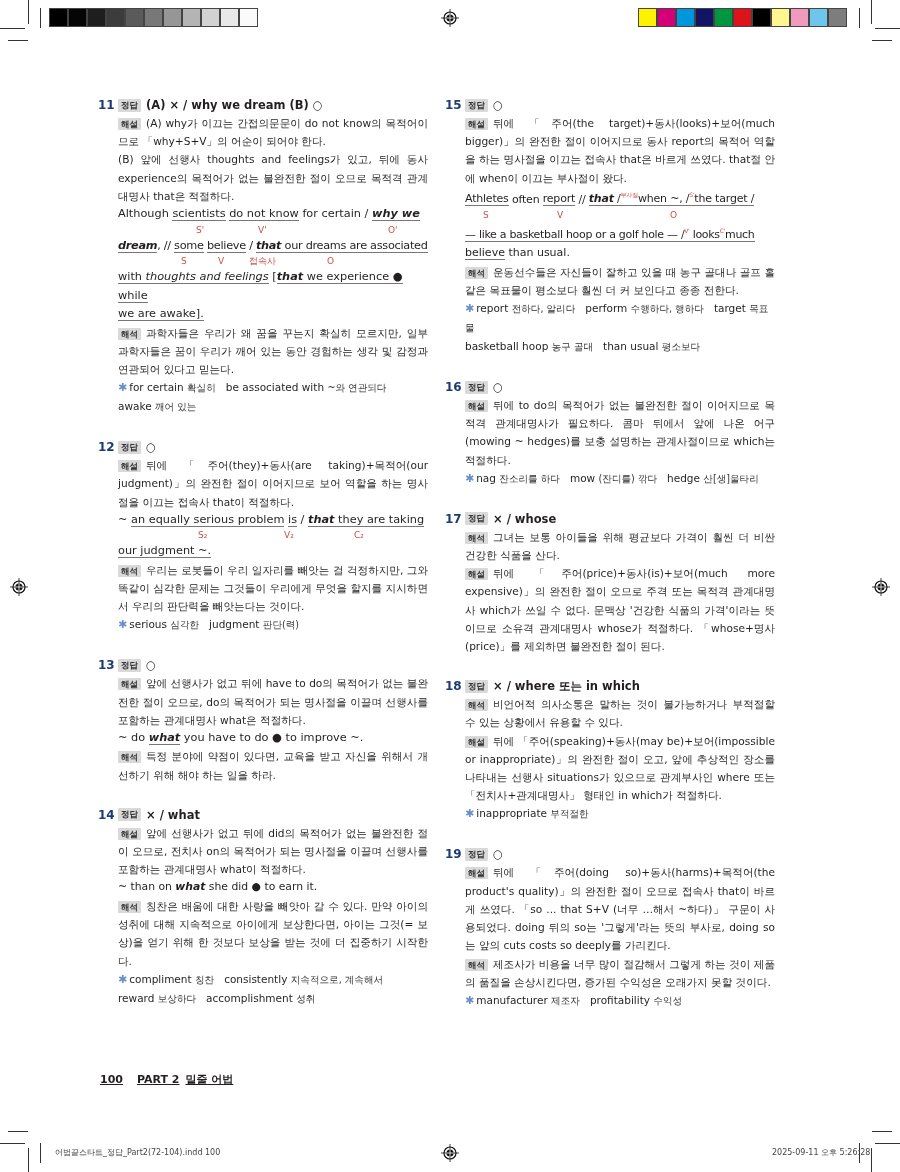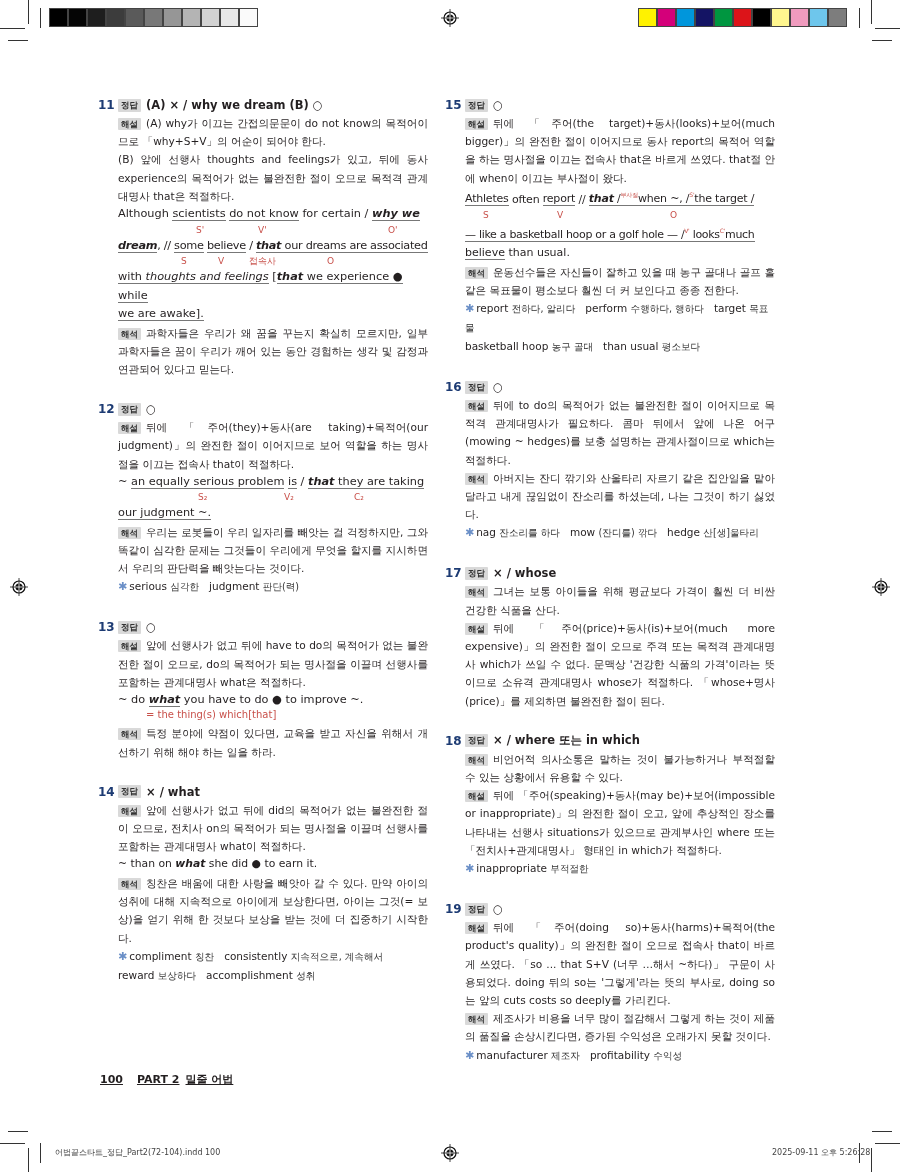--- a/index.html
+++ b/index.html
@@ -152,20 +152,23 @@
       <div class="eng" style="letter-spacing:-0.3px"><span class="ul b">dream</span><span>, // </span><span class="ul">some</span> <span class="ul">believe</span><span> / </span><span class="ul"><span class="b">that</span><span> our dreams are associated</span></span></div>
       <div class="lbl-row">
           <span style="left:63px">S</span>
           <span style="left:100px">V</span>
           <span style="left:131px">접속사</span>
           <span style="left:209px">O</span>
         </div>
       <div class="eng"><span class="ul"><span>with </span><span class="i">thoughts and feelings</span></span><span> [</span><span class="ul"><span class="b">that</span><span> we experience ● while</span></span></div>
       <div class="eng"><span class="ul">we are awake].</span></div>
       <div class="para"><span class="tag">해석</span><span>과학자들은 우리가 왜 꿈을 꾸는지 확실히 모르지만, 일부 과학자들은 꿈이 우리가 깨어 있는 동안 경험하는 생각 및 감정과 연관되어 있다고 믿는다.</span></div>
+      <div class="vocab">
+        <span class="star">✱</span><span>for certain</span> <span class="kor-sm">확실히</span>&nbsp;&nbsp; <span>be associated with</span> <span class="kor-sm">~와 연관되다</span>&nbsp;&nbsp; <span>awake</span> <span class="kor-sm">깨어 있는</span>
+      </div>
     </div>
   </div>
 
   <div class="item" style="margin-top:14px">
     <div class="item-head">
       <span class="num">12</span>
       <span class="tag">정답</span>
       <span class="answer">○</span>
     </div>
     <div class="body">
@@ -186,23 +189,20 @@
 
   <div class="item" style="margin-top:14px">
     <div class="item-head">
       <span class="num">13</span>
       <span class="tag">정답</span>
       <span class="answer">○</span>
     </div>
     <div class="body">
       <div class="para"><span class="tag">해설</span><span>앞에 선행사가 없고 뒤에 have to do의 목적어가 없는 불완전한 절이 오므로, do의 목적어가 되는 명사절을 이끌며 선행사를 포함하는 관계대명사 what은 적절하다.</span></div>
       <div class="eng"><span>~ do </span><span class="ul b">what</span><span> you have to do ● to improve ~.</span></div>
-      <div class="lbl-row" style="font-size:10px;height:15px">
-          <span style="left:28px">= the thing(s) which[that]</span>
-        </div>
       <div class="para"><span class="tag">해석</span><span>특정 분야에 약점이 있다면, 교육을 받고 자신을 위해서 개선하기 위해 해야 하는 일을 하라.</span></div>
     </div>
   </div>
 
   <div class="item" style="margin-top:14px">
     <div class="item-head">
       <span class="num">14</span>
       <span class="tag">정답</span>
       <span class="answer">× / what</span>
     </div>
@@ -244,21 +244,20 @@
   </div>
 
   <div class="item" style="margin-top:14px">
     <div class="item-head">
       <span class="num">16</span>
       <span class="tag">정답</span>
       <span class="answer">○</span>
     </div>
     <div class="body">
       <div class="para"><span class="tag">해설</span><span>뒤에 to do의 목적어가 없는 불완전한 절이 이어지므로 목적격 관계대명사가 필요하다. 콤마 뒤에서 앞에 나온 어구(mowing ~ hedges)를 보충 설명하는 관계사절이므로 which는 적절하다.</span></div>
-      <div class="para"><span class="tag">해석</span><span>아버지는 잔디 깎기와 산울타리 자르기 같은 집안일을 맡아달라고 내게 끊임없이 잔소리를 하셨는데, 나는 그것이 하기 싫었다.</span></div>
       <div class="vocab">
         <span class="star">✱</span><span>nag</span> <span class="kor-sm">잔소리를 하다</span>&nbsp;&nbsp; <span>mow</span> <span class="kor-sm">(잔디를) 깎다</span>&nbsp;&nbsp; <span>hedge</span> <span class="kor-sm">산[생]울타리</span>
       </div>
     </div>
   </div>
 
   <div class="item" style="margin-top:14px">
     <div class="item-head">
       <span class="num">17</span>
       <span class="tag">정답</span>

